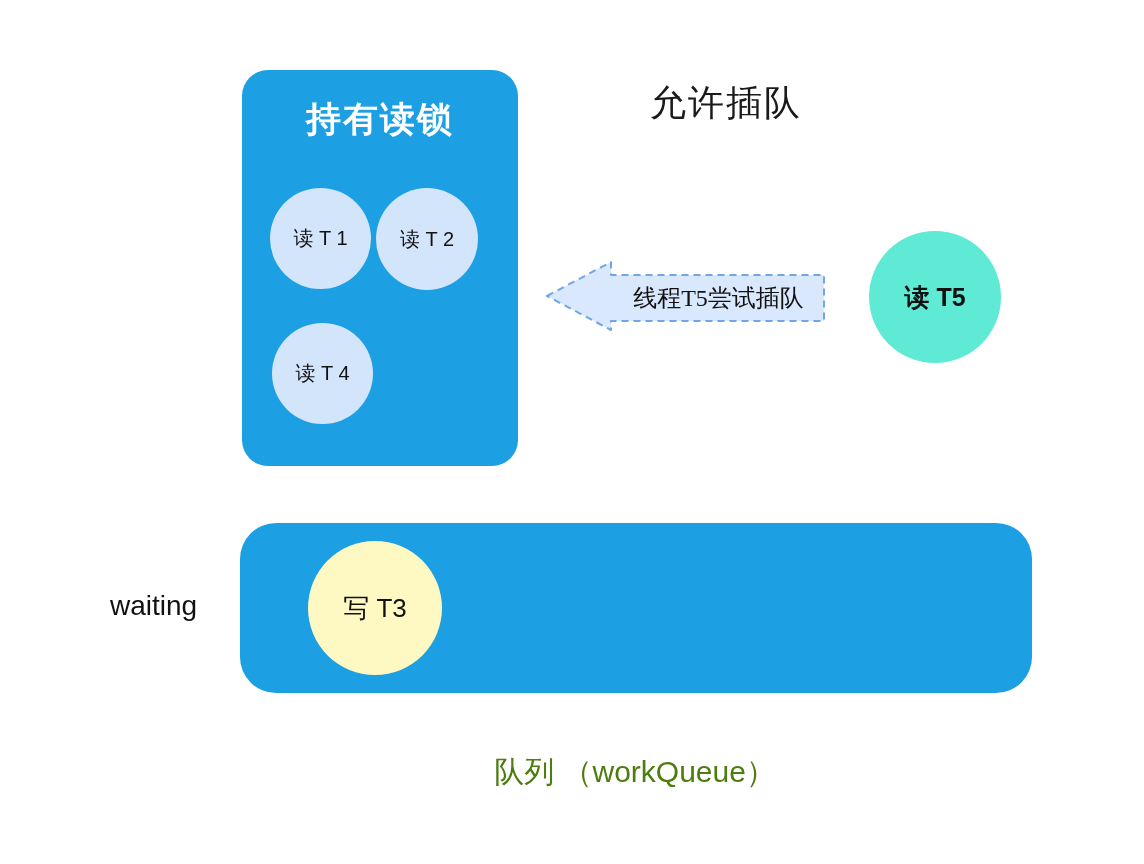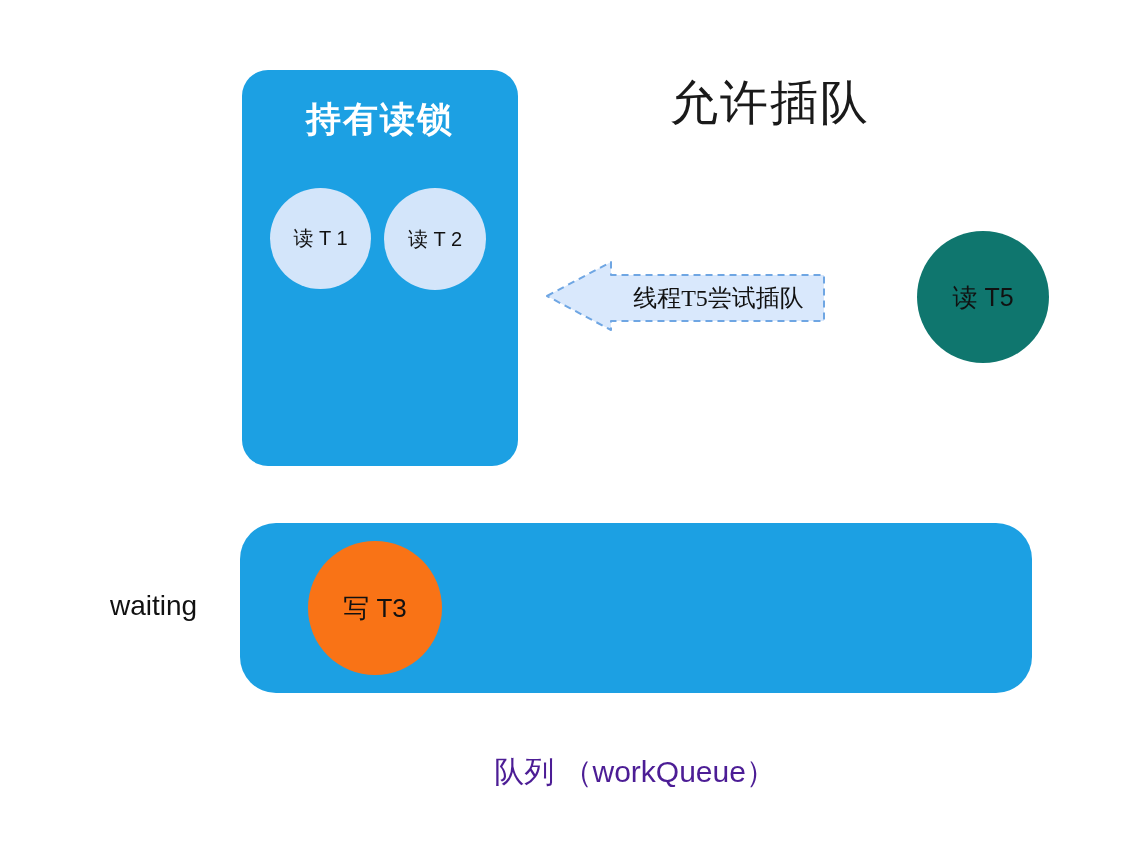--- a/index.html
+++ b/index.html
@@ -41,44 +41,45 @@
     border-radius: 50%;
     display: flex;
     align-items: center;
     justify-content: center;
     font-size: 20px;
     color: #111111;
     white-space: nowrap;
   }
   .light-blue { background: #D3E5FA; }
   .circle-t1 { left: 270px; top: 188px; width: 101px; height: 101px; }
-  .circle-t2 { left: 384px; top: 188px; width: 102px; height: 102px; }
+  .circle-t2 { left: 376px; top: 188px; width: 102px; height: 102px; }
   .circle-t4 { left: 272px; top: 323px; width: 101px; height: 101px; }
 
   .green-circle {
-    left: 917px; top: 231px;
+    left: 869px; top: 231px;
     width: 132px; height: 132px;
-    background: #0f766e;
+    background: #5eead4;
     font-size: 25px;
+    font-weight: bold;
   }
 
   .white-circle {
     left: 308px; top: 541px;
     width: 134px; height: 134px;
-    background: #f97316;
+    background: #fef9c3;
     font-size: 26px;
   }
 
   
   .allow-jump-label {
     position: absolute;
     left: 650px; top: 82px;
     width: 240px;
-    text-align: center;
-    font-size: 48px;
+    text-align: left;
+    font-size: 36px;
     letter-spacing: 2px;
     font-weight: 500;
     color: #1a1a1a;
     line-height: 42px;
   }
 
   
   .arrow-svg {
     position: absolute;
     left: 544px; top: 259px;
@@ -121,41 +122,44 @@
     color: #111111;
     line-height: 34px;
   }
   .queue-caption {
     position: absolute;
     left: 400px; top: 753px;
     width: 470px;
     text-align: center;
     font-size: 30px;
     font-weight: 500;
-    color: #4c1d95;
+    color: #4d7c0f;
     line-height: 38px;
   }
 </style>
 </head>
 <body>
 
 <div class="canvas">
 
   <div class="read-lock-box">
     <div class="read-lock-title">持有读锁</div>
   </div>
 
   <div class="thread-circle light-blue circle-t1">
     <span>读 T 1</span>
   </div>
 
   <div class="thread-circle light-blue circle-t2">
     <span>读 T 2</span>
   </div>
 
+  <div class="thread-circle light-blue circle-t4">
+    <span>读 T 4</span>
+  </div>
 
   <div class="allow-jump-label">允许插队</div>
 
   <svg class="arrow-svg" viewBox="0 0 285 74" aria-hidden="true">
     <polygon points="3,37 67,3 67,16 280,16 280,62 67,62 67,71"></polygon>
   </svg>
   <div class="arrow-label">线程T5尝试插队</div>
 
   <div class="thread-circle green-circle">
     <span>读 T5</span>

